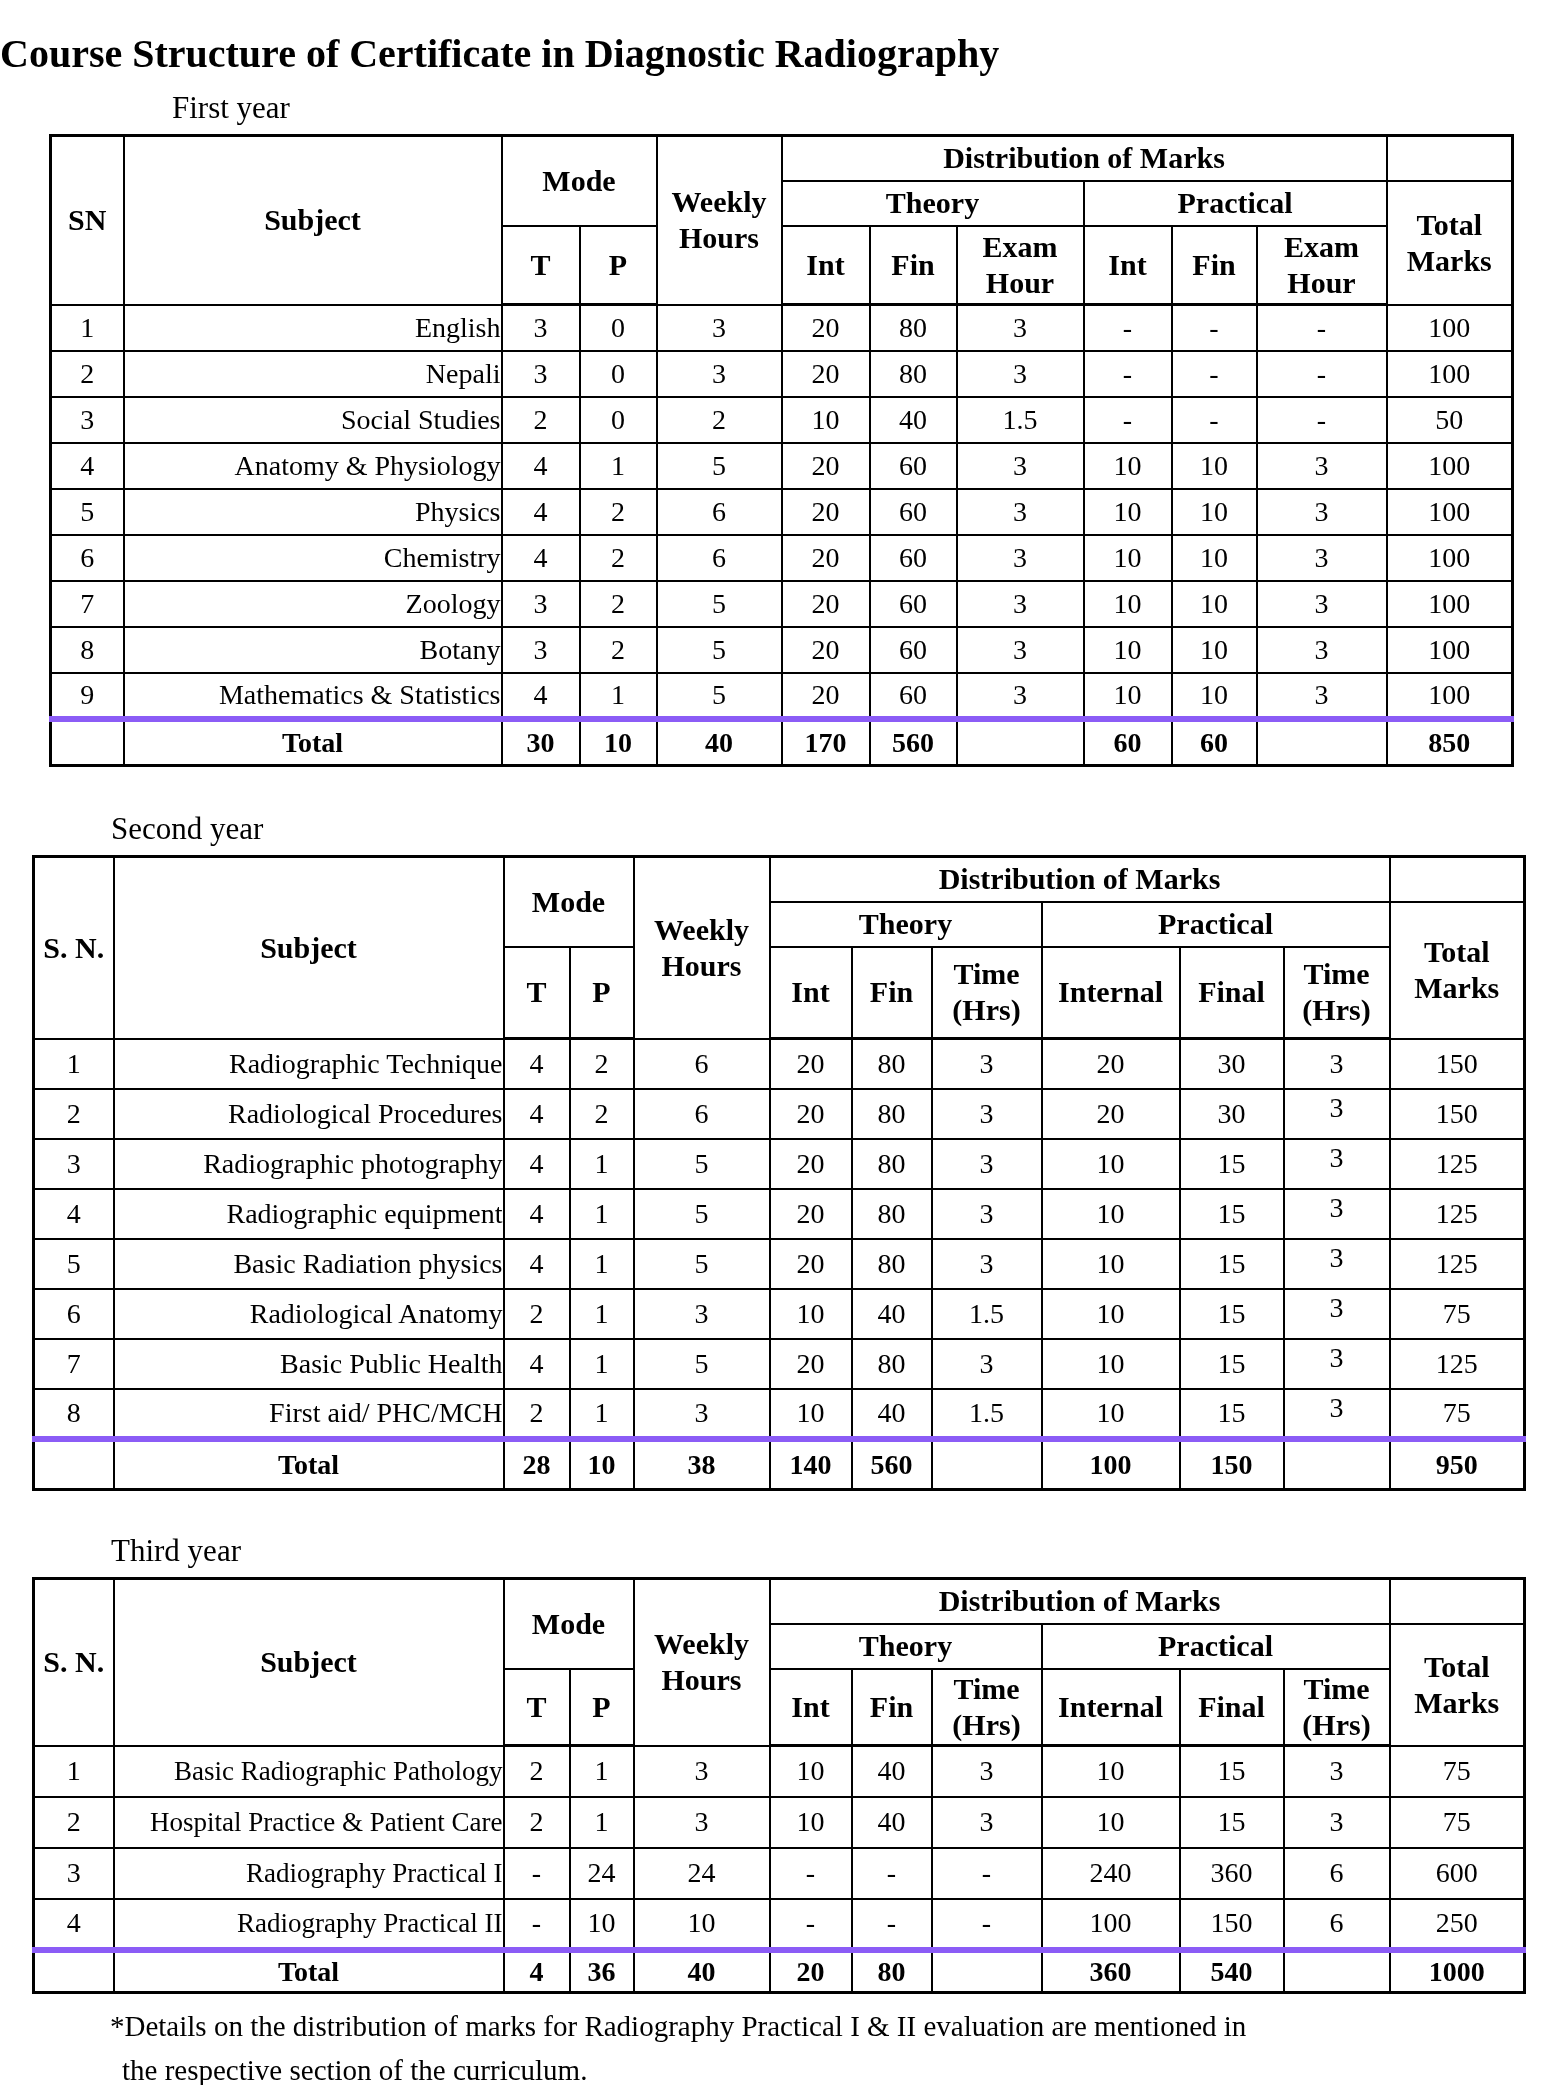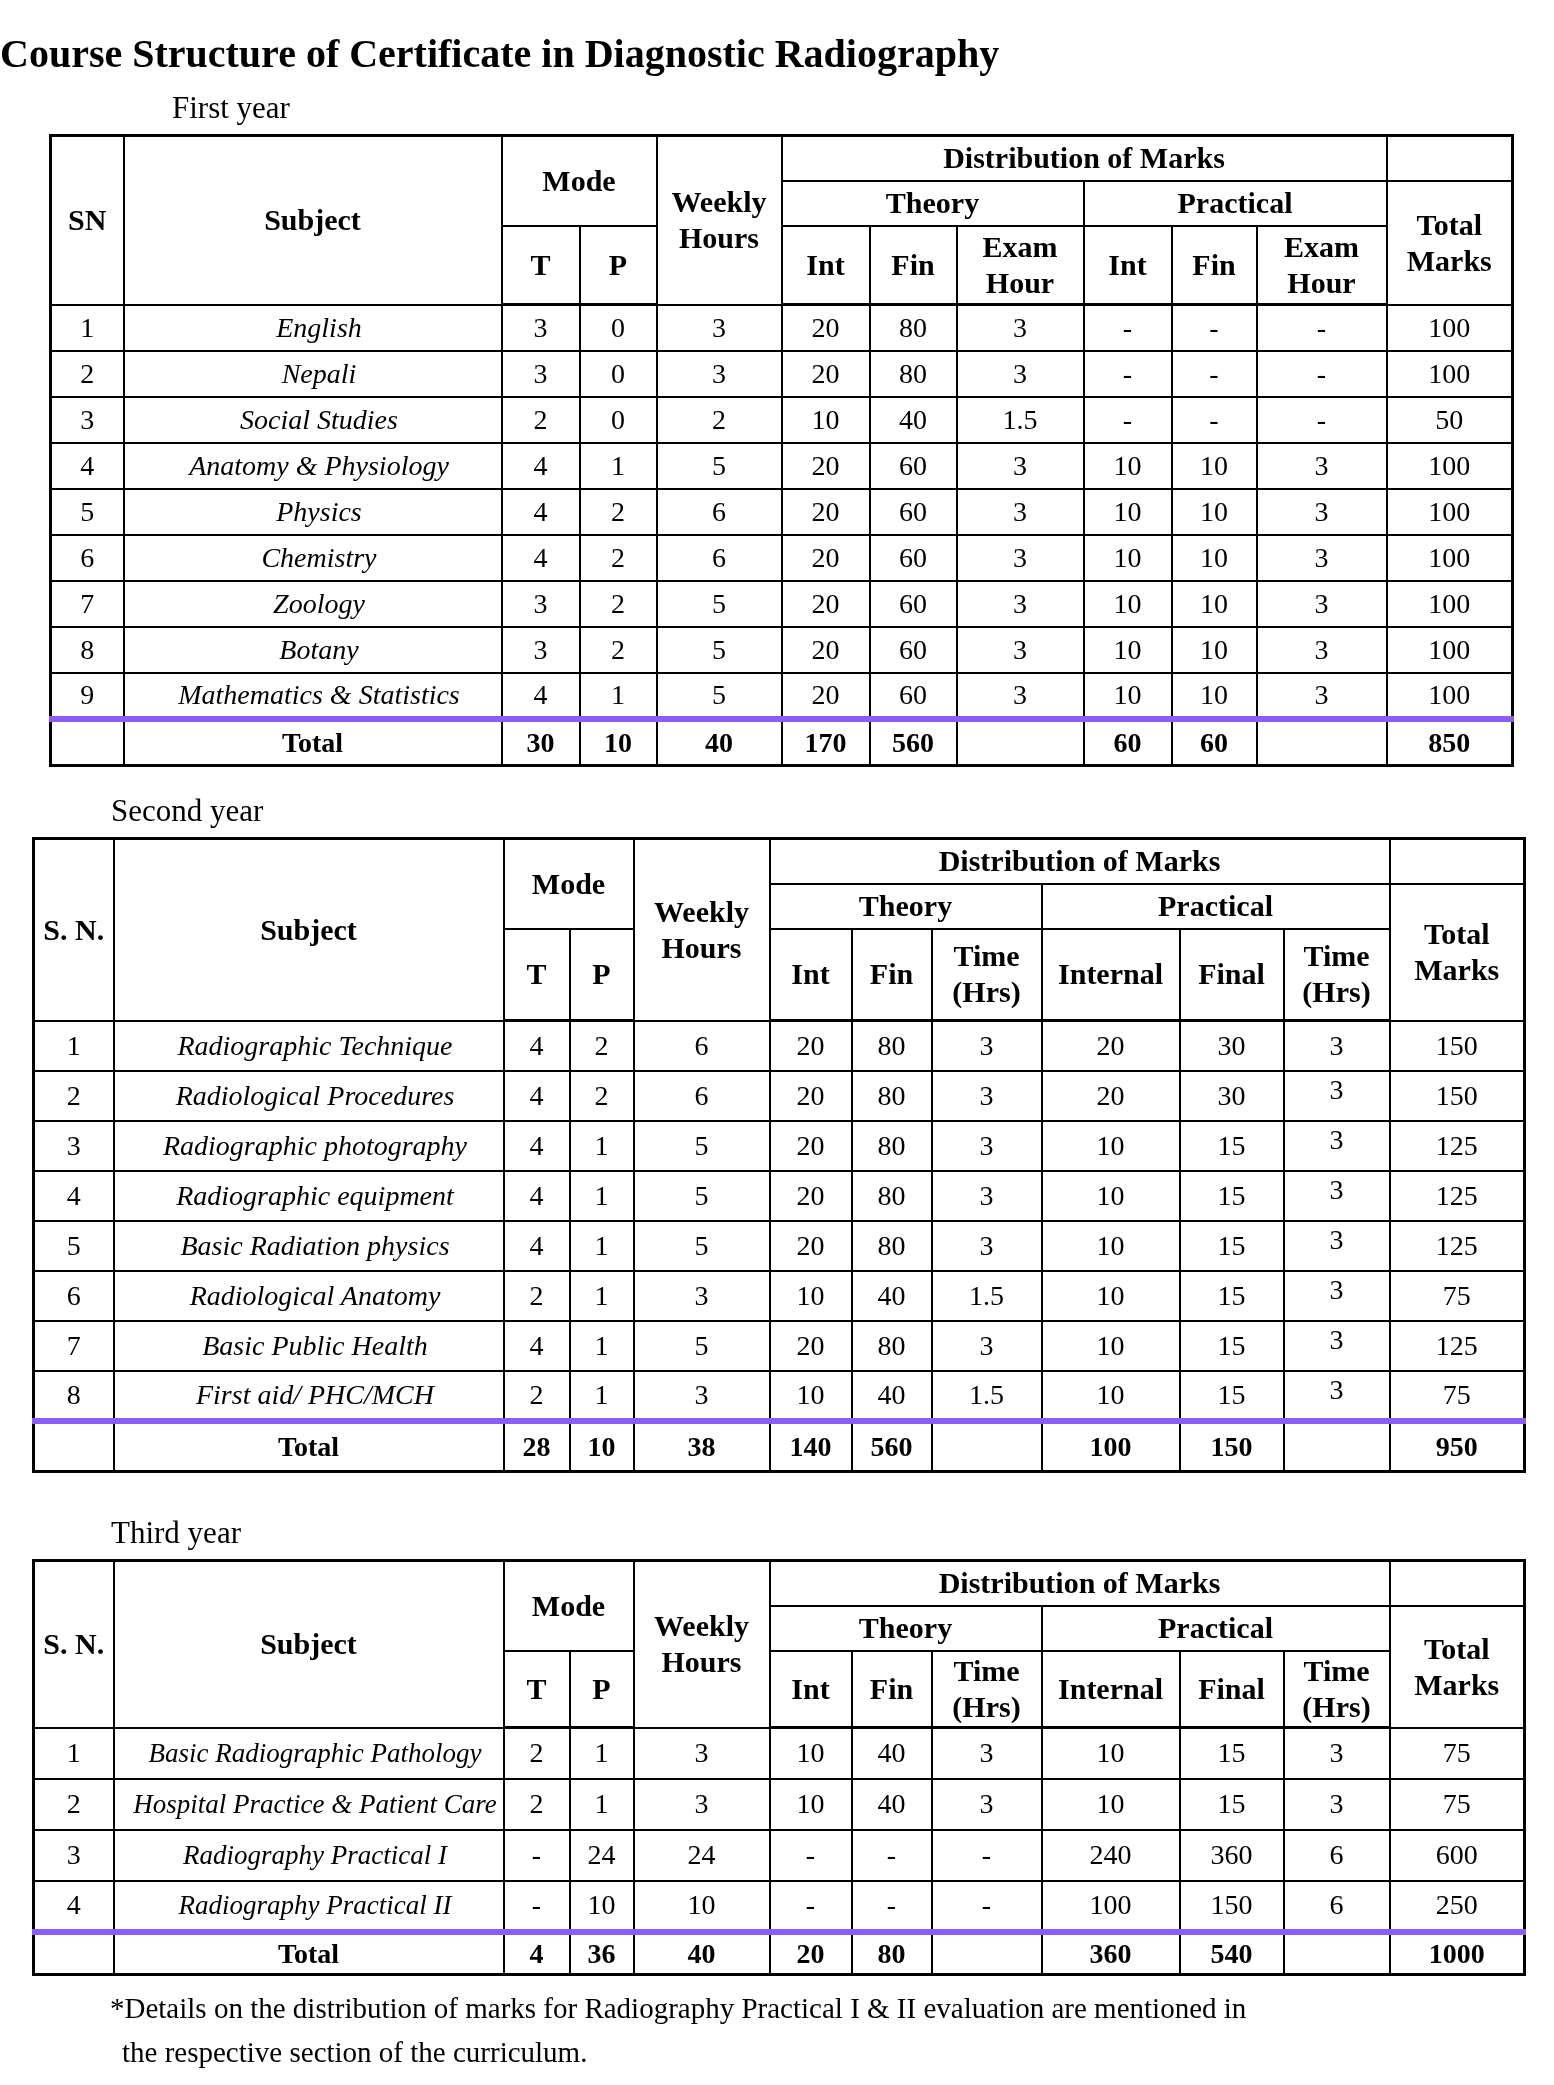--- a/index.html
+++ b/index.html
@@ -15,21 +15,21 @@
     font-size: 40px; line-height: 48px;
     font-weight: bold;
     text-align: left;
     margin: 30px 0 0 0;
   }
   h2.year-heading {
     font-size: 31px; line-height: 36px;
     font-weight: normal;
   }
   .h-y1 { margin: 12px 0 8px 172px; }
-  .h-y2 { margin: 26px 0 8px 111px; }
+  .h-y2 { margin: 44px 0 8px 111px; }
   .h-y3 { margin: 42px 0 8px 111px; }
 
   table.ct {
     border-collapse: collapse;
     table-layout: fixed;
     border: 3px solid #000;
   }
   .t1 { margin-left: 49px; width: 1462px; }
   .t2, .t3 { margin-left: 32px; width: 1491px; }
 
@@ -50,21 +50,21 @@
   .t3 thead tr.rc { height: 77px; }
   .ct thead tr.rc th { border-bottom: 3px solid #000; }
 
   .t1 tbody tr.data { height: 46px; }
   .t2 tbody tr.data { height: 50px; }
   .t3 tbody tr.data { height: 51px; }
   .t1 tr.total-row { height: 47px; }
   .t2 tr.total-row { height: 51px; }
   .t3 tr.total-row { height: 43px; }
 
-  .ct tbody td.subject { text-align: center; padding-left: 13px; font-style: italic; }
+  .ct tbody td.subject { text-align: right; padding-left: 13px; }
   .t3 tbody td.subject { font-size: 27px; }
   .ct tr.total-row td { font-weight: bold; border-top: 6px solid #8b5cf6; }
   .t2 tbody tr.data:nth-child(n+2):not(.total-row) td:nth-child(11) {
     vertical-align: top; padding-top: 2px;
   }
 
   .footnote {
     font-size: 29px; line-height: 44px;
     margin: 10px 16px 0 110px;
   }

